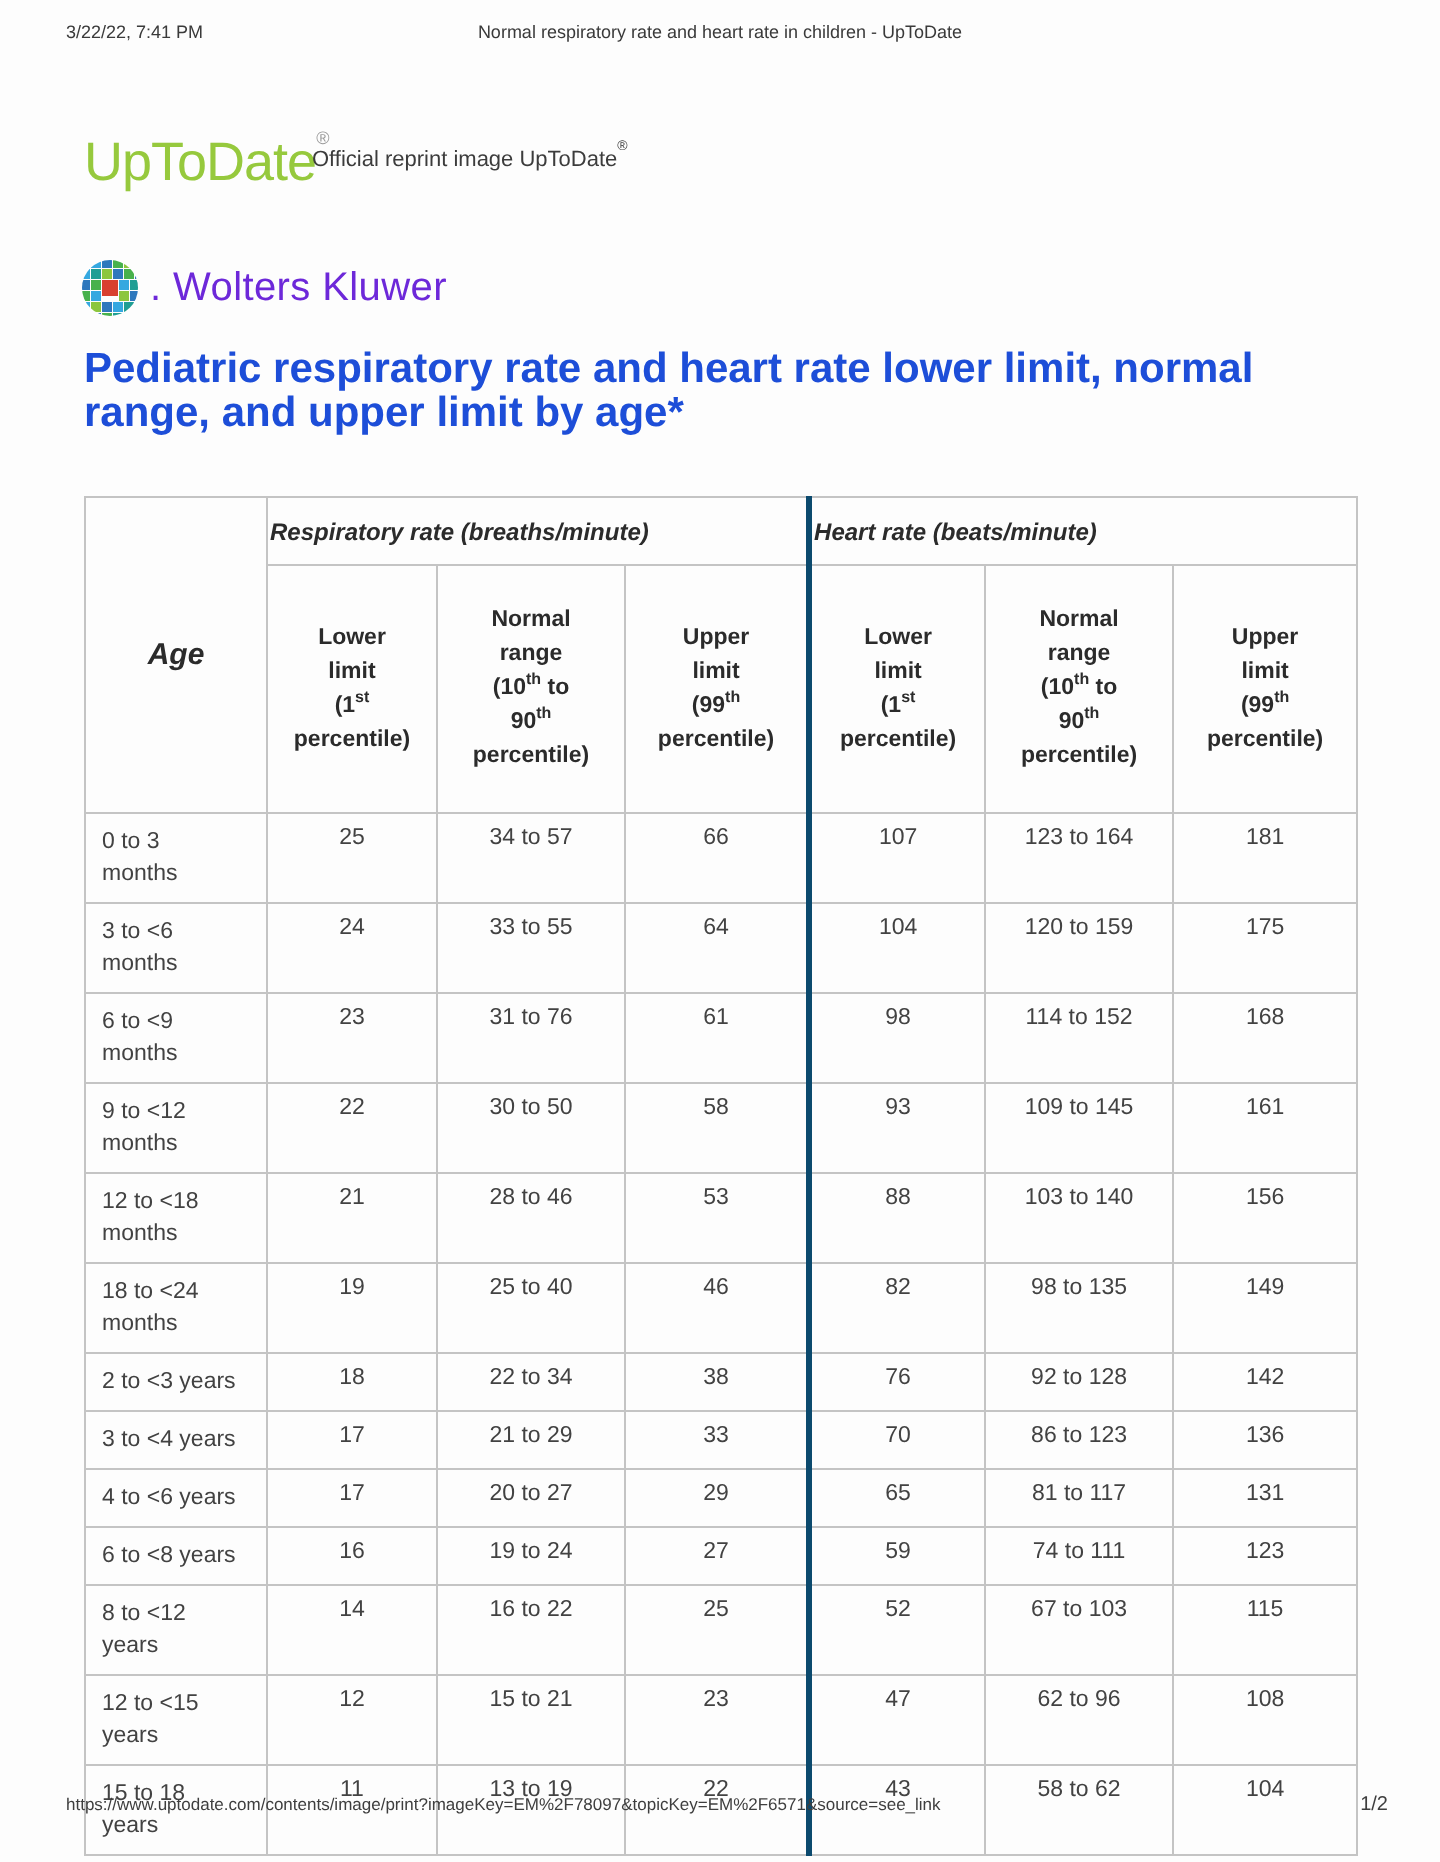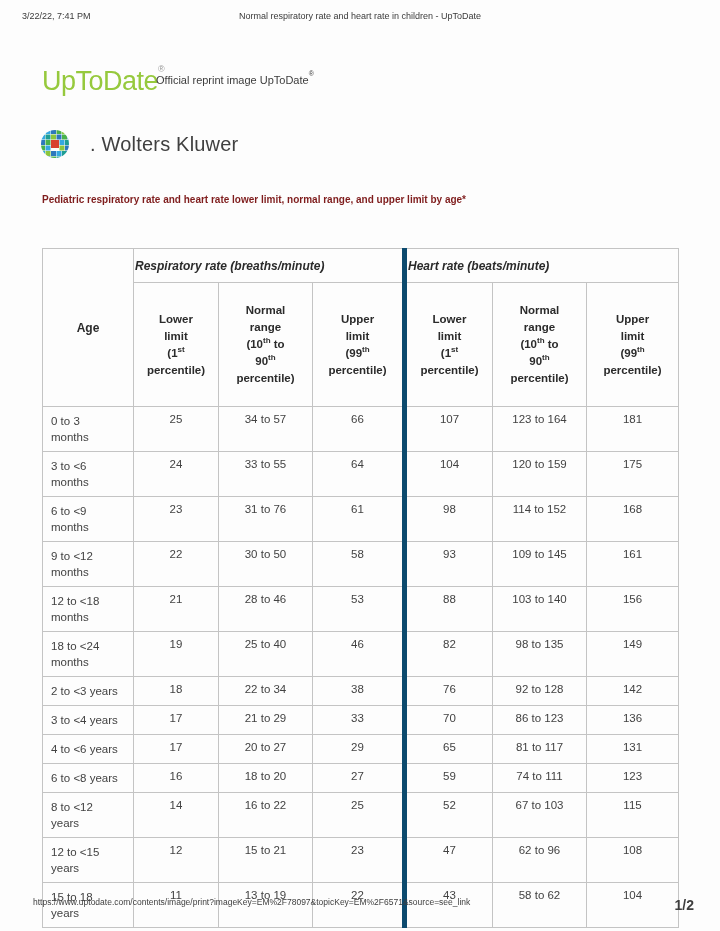--- a/index.html
+++ b/index.html
@@ -9,55 +9,55 @@
   }
   .page{
     position:relative;
     width:720px;height:931px;
     margin:0 auto;
     background:#fdfdfd;
     overflow:hidden;
     color:#2e2e2e;
   }
   
-  .ph-date{position:absolute;left:22px;top:11px;font-size:9px;color:#3a3a3a;}
+  .ph-date{position:absolute;left:33px;top:11px;font-size:9px;color:#3a3a3a;}
   .ph-title{position:absolute;left:0;right:0;top:11px;text-align:center;font-size:9px;color:#3a3a3a;}
   
   .utd-logo{position:absolute;left:42px;top:66px;font-size:27px;letter-spacing:-0.5px;color:#96c93d;}
   .utd-logo sup{font-size:9px;color:#9a9a9a;top:-0.9em;position:relative;}
   .reprint{position:absolute;left:156px;top:71px;font-size:11px;color:#3c3c3c;line-height:19px;}
   .reprint sup{font-size:7px;position:relative;top:-0.5em;}
   .reprint a{color:#4a89c8;text-decoration:none;}
   .wk-row{position:absolute;left:40px;top:129px;display:flex;align-items:center;}
   .wk-globe{width:31px;height:31px;display:block;}
-  .wk-text{font-size:20px;color:#404040;margin-left:19px;letter-spacing:0.2px;}
+  .wk-text{font-size:20px;color:#6d28d9;margin-left:4px;letter-spacing:0.2px;}
   
   .doc-title{
-    position:absolute;left:42px;top:189px;width:604px;
-    font-size:10px;font-weight:bold;color:#7f1d1d;line-height:22px;
+    position:absolute;left:42px;top:174px;width:604px;
+    font-size:21px;font-weight:bold;color:#1d4ed8;line-height:22px;
   }
   
   .tbl-wrap{position:absolute;left:42px;top:248px;}
   table{border-collapse:collapse;table-layout:fixed;width:636px;background:#fdfdfd;}
   th,td{border:1px solid #c4c4c4;}
   th{font-weight:bold;color:#2b2b2b;}
   .group-th{font-size:12px;height:31px;text-align:left;vertical-align:middle;font-style:italic;}
-  .age-th{font-size:12px;vertical-align:middle;}
+  .age-th{font-size:15px;vertical-align:middle;font-style:italic;}
   .sub-th{font-size:11.5px;text-align:center;vertical-align:middle;padding:9px 2px;height:105px;}
   .shline{line-height:17px;}
   sup{font-size:8px;line-height:0;}
-  .hr-div{border-left:5px solid #0c4a6e;}
+  .hr-div{border-left:3px solid #0c4a6e;}
   tbody td{font-size:11.5px;color:#424242;vertical-align:top;padding:6px 4px;}
   td.age{text-align:left;padding:6px 4px 6px 8px;line-height:16px;}
   td.val{text-align:center;}
   .age-l2:empty{display:none;}
   tbody tr{height:27px;}
   
   .ft-url{position:absolute;left:33px;top:897px;font-size:8.5px;color:#3e3e3e;}
-  .ft-page{position:absolute;right:26px;top:897px;font-size:14px;color:#3e3e3e;font-weight:bold;}
+  .ft-page{position:absolute;right:26px;top:897px;font-size:10px;color:#3e3e3e;}
 </style>
 </head>
 <body>
 
 <div class="page">
 
   <div class="ph-date">3/22/22, 7:41 PM</div>
   <div class="ph-title">Normal respiratory rate and heart rate in children - UpToDate</div>
 
   <div class="utd-logo"><span>UpToDate</span><sup>®</sup></div>
@@ -276,21 +276,21 @@
     <td class="val">29</td>
     <td class="val hr-div">65</td>
     <td class="val">81 to 117</td>
     <td class="val">131</td>
   </tr>
           <tr>
     <td class="age">
               <div class="age-l1">6 to &lt;8 years</div>
             </td>
     <td class="val">16</td>
-    <td class="val">18 to 20</td>
+    <td class="val">19 to 24</td>
     <td class="val">27</td>
     <td class="val hr-div">59</td>
     <td class="val">74 to 111</td>
     <td class="val">123</td>
   </tr>
           <tr>
     <td class="age">
               <div class="age-l1">8 to &lt;12</div>
               <div class="age-l2">years</div>
             </td>

